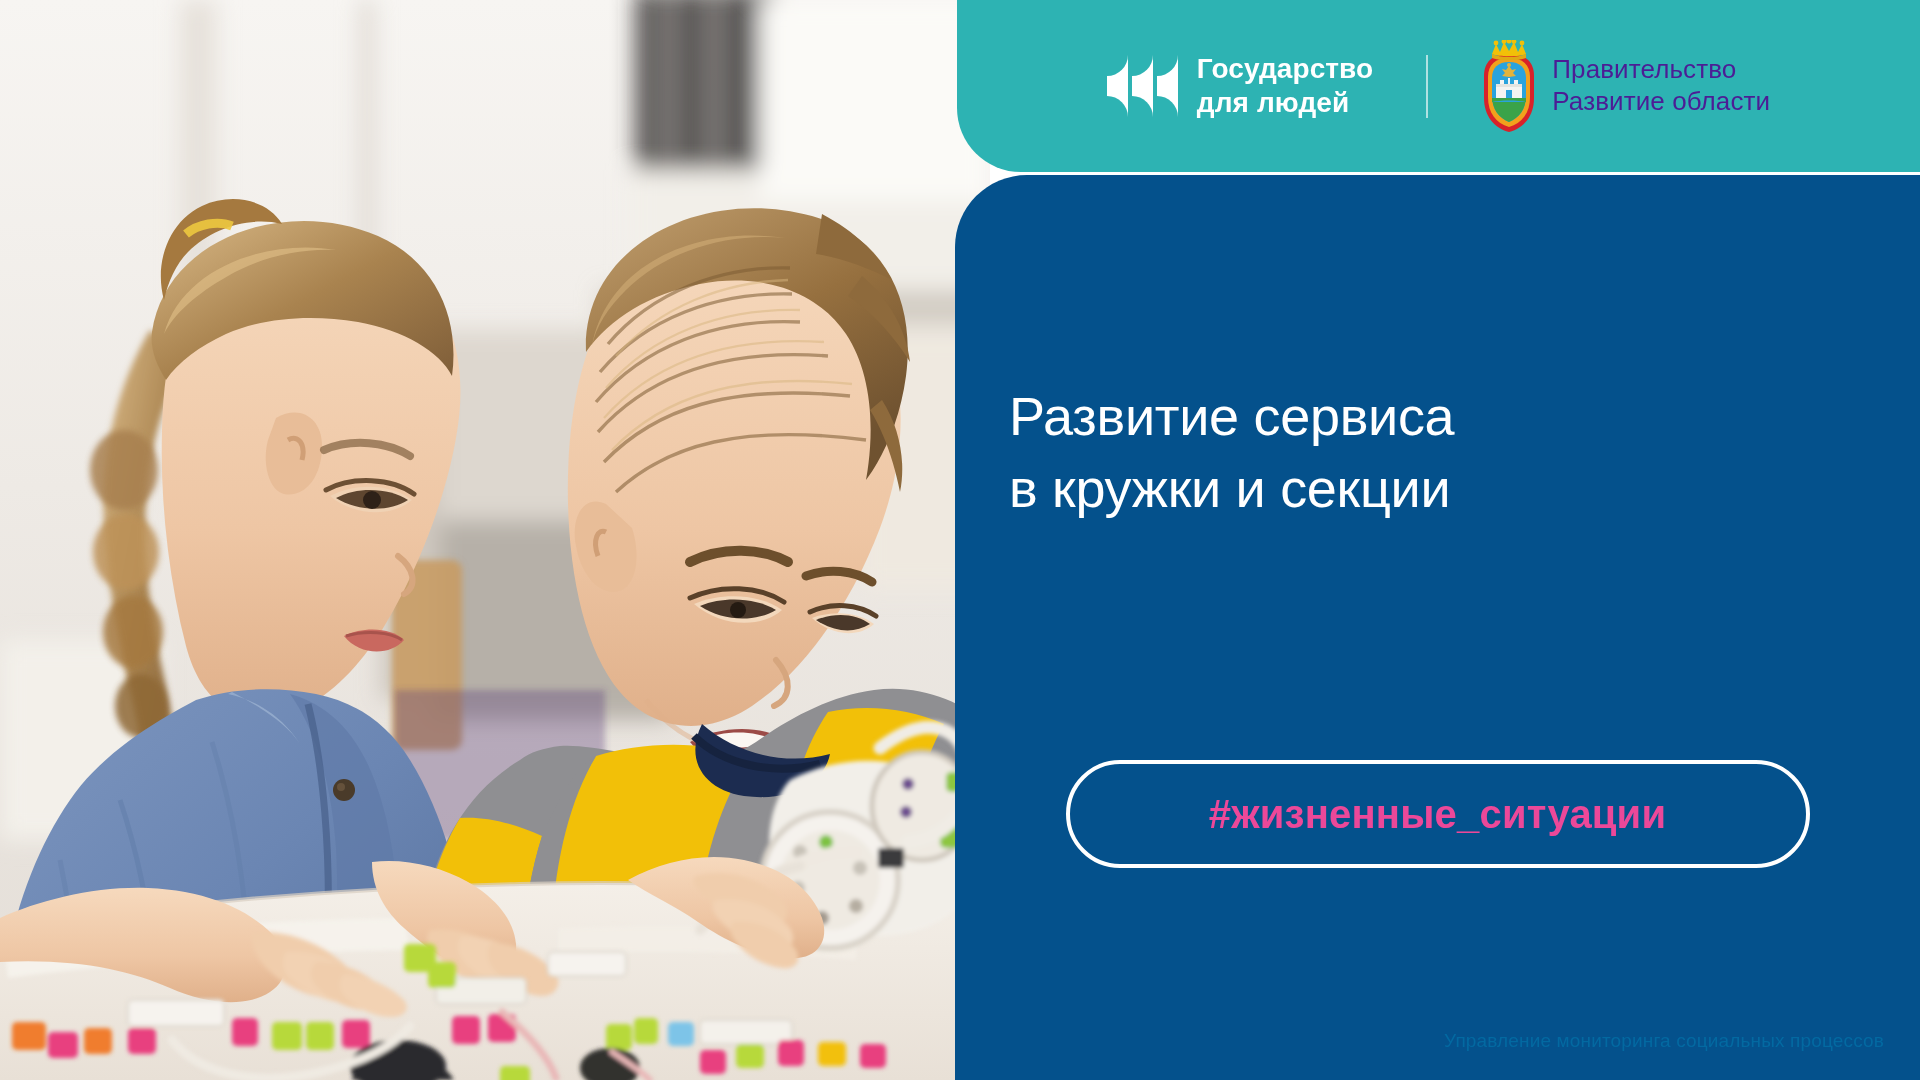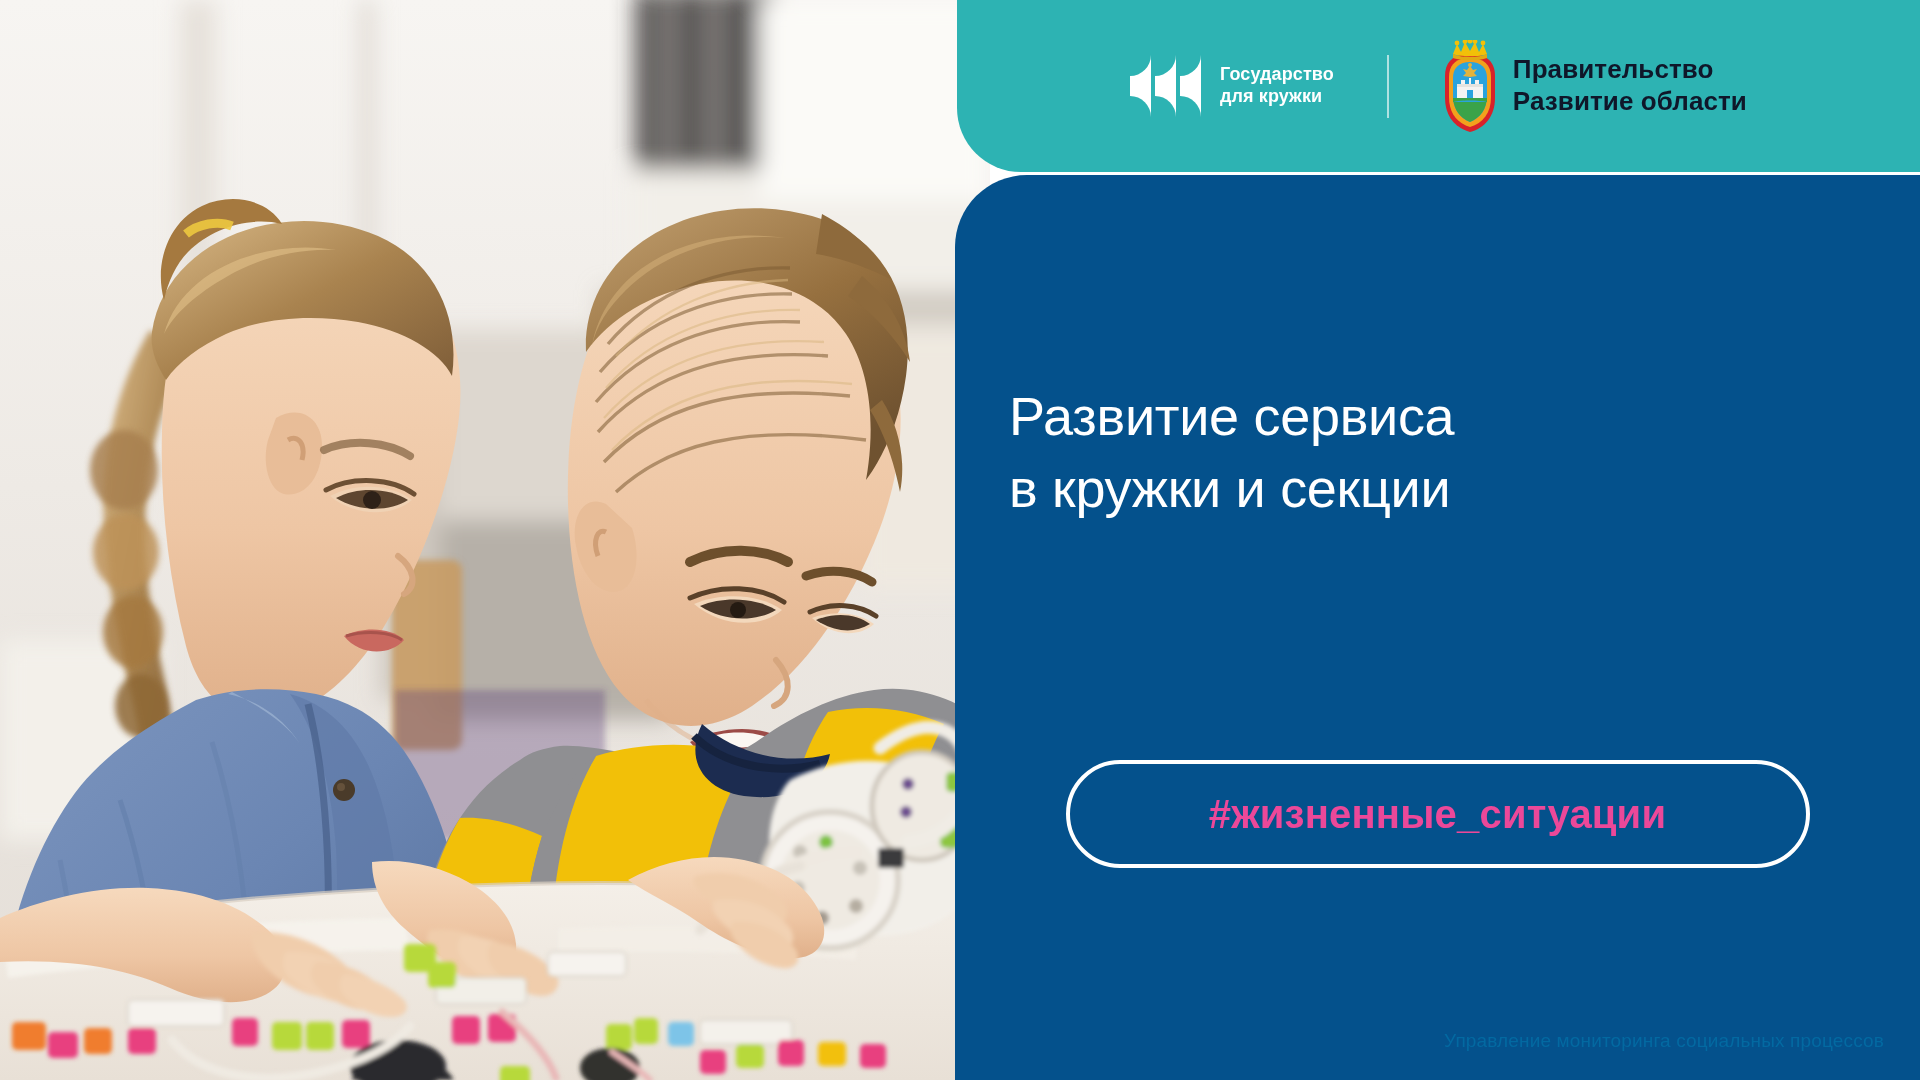--- a/index.html
+++ b/index.html
@@ -57,44 +57,44 @@
 
   .logo-gos {
     display:flex;
     align-items:center;
     gap:19px;
     margin-right:53px;
   }
   .logo-mark { width:71px; height:62px; display:block; }
   .logo-gos-text {
     color:#ffffff;
-    font-size:18px;
+    font-size:28px;
     font-weight:bold;
     line-height:1.22;
     letter-spacing:0.1px;
     white-space:nowrap;
   }
 
   .divider {
     width:2px;
     height:63px;
     background:rgba(255,255,255,0.62);
     margin-right:54px;
   }
 
   .logo-gov {
     display:flex;
     align-items:center;
     gap:16px;
   }
   .coat { width:54px; height:92px; display:block; }
   .logo-gov-text {
-    color:#0f172a;
+    color:#4c1d95;
     font-size:26px;
-    font-weight:bold;
+    font-weight:normal;
     line-height:1.22;
     letter-spacing:0.1px;
     white-space:nowrap;
   }
 
   
   .title-block {
     position:absolute;
     left:1009px; top:380px;
     width:965px;
@@ -516,21 +516,21 @@
             <path d="M25 41 A21 21 0 0 1 46 62 L25 62 Z" fill="#2db3b3"></path>
             <path d="M46 0 A21 21 0 0 1 25 21 L25 0 Z" fill="#2db3b3"></path>
 
             <path d="M50 0 L71 0 L71 62 L50 62 Z" fill="#ffffff"></path>
             <path d="M50 41 A21 21 0 0 1 71 62 L50 62 Z" fill="#2db3b3"></path>
             <path d="M71 0 A21 21 0 0 1 50 21 L50 0 Z" fill="#2db3b3"></path>
           </svg>
         </span>
         <div class="logo-gos-text">
           <div>Государство</div>
-          <div>для кружки</div>
+          <div>для людей</div>
         </div>
       </div>
 
       <div class="divider"></div>
 
       <div class="logo-gov">
         <span>
           <svg class="coat" viewBox="0 0 54 92" aria-hidden="true">
 
             <path d="M27 14 C44 14 52 22 52 36 L52 58 C52 76 42 88 27 92

